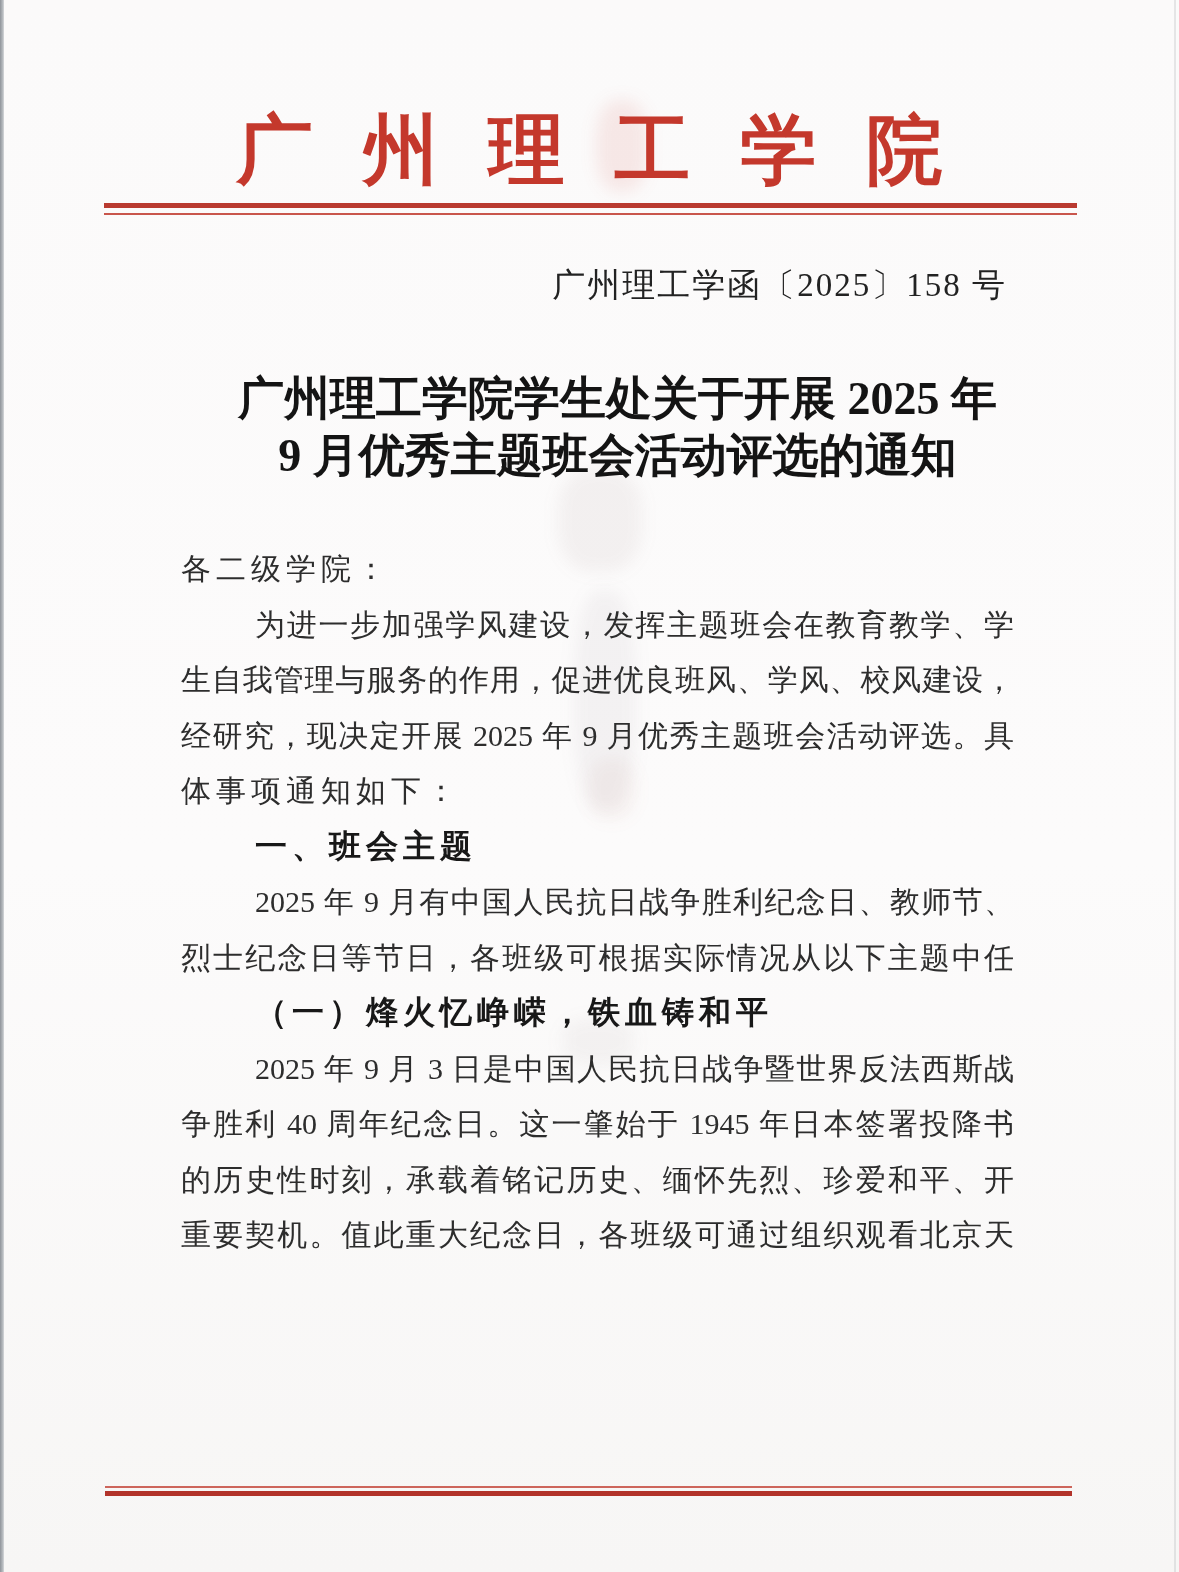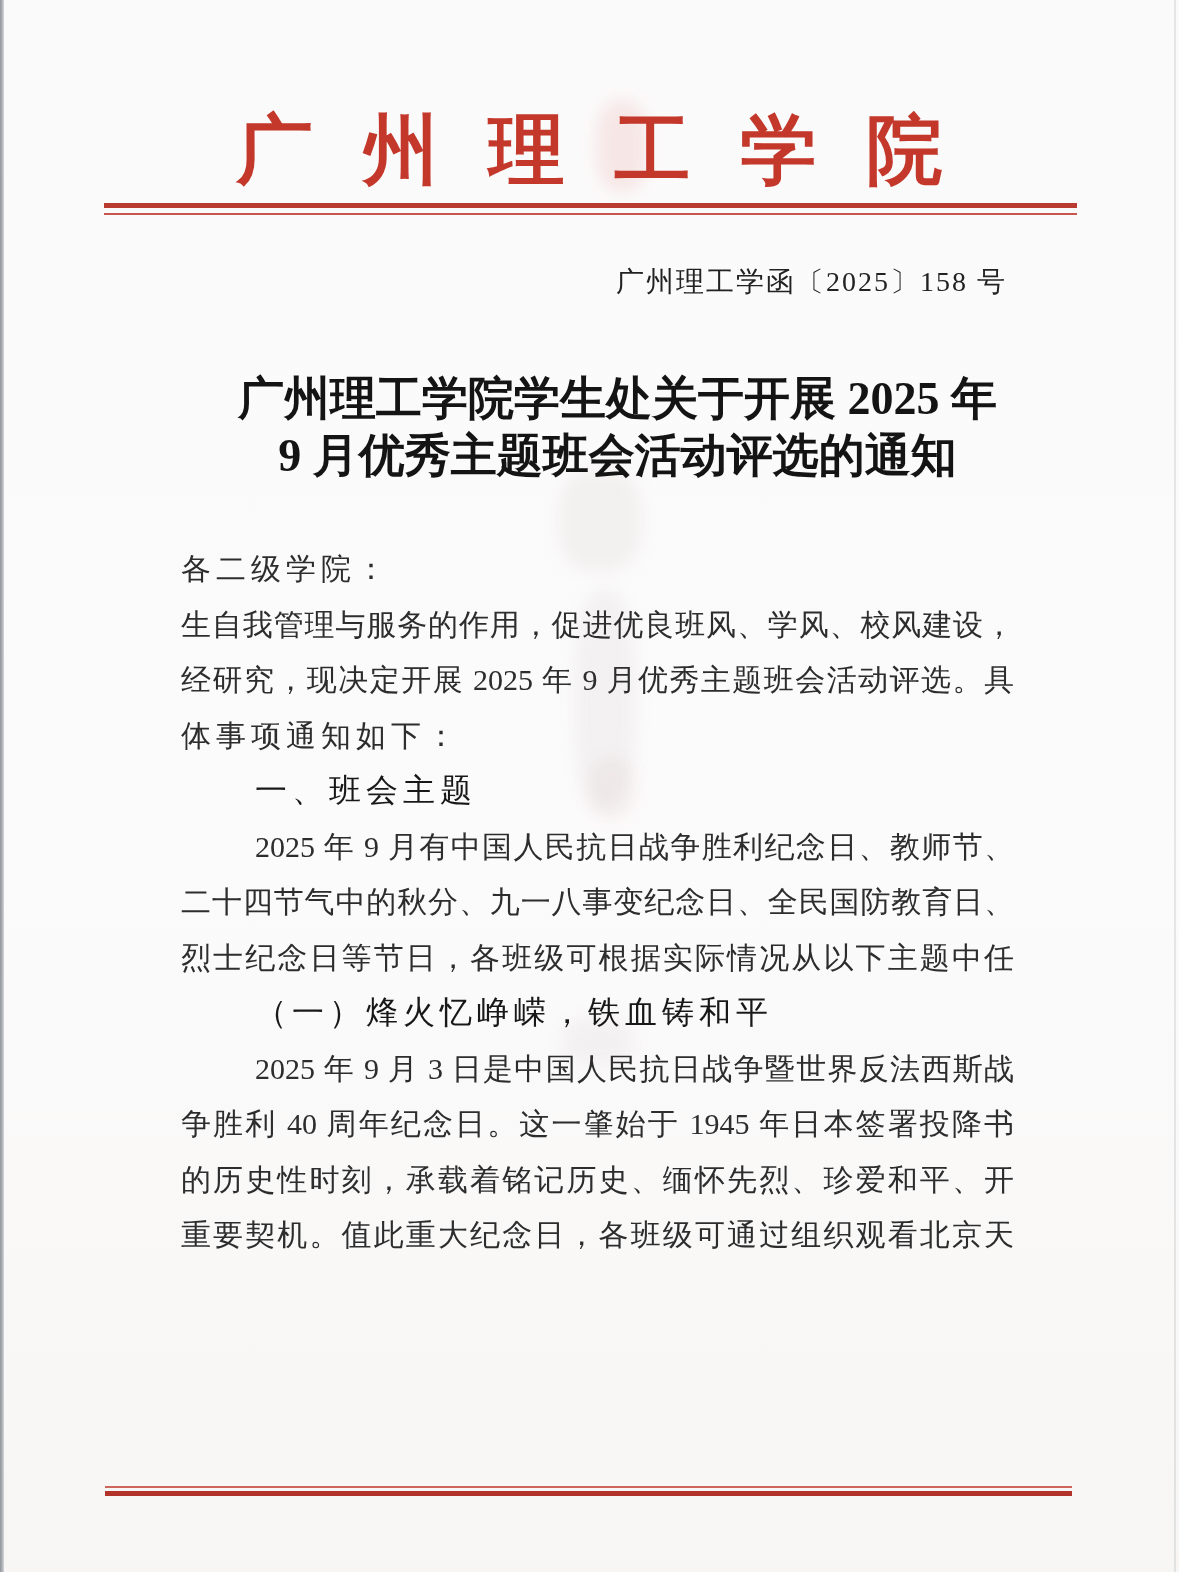--- a/index.html
+++ b/index.html
@@ -27,38 +27,38 @@
     font-size: 76px; font-weight: bold;
     letter-spacing: 50px;
     color: #c4382c;
   }
   .rule-top { position: absolute; top: 203px; left: 104px; width: 973px; }
   .rule-top .thick { height: 5px; background: #b93a30; }
   .rule-top .gap   { height: 5px; }
   .rule-top .thin  { height: 2px; background: #c9564c; }
   .doc-number {
     position: absolute; top: 263px; right: 172px;
-    font-size: 28px; letter-spacing: 2px; color: #222222;
+    font-size: 33px; letter-spacing: 2px; color: #222222;
   }
   .doc-title {
     position: absolute; top: 370px; left: 0; width: 100%;
     text-align: center;
     font-size: 46px; font-weight: bold; line-height: 57px;
     color: #141414;
     padding-left: 28px;
   }
   .body-block {
     position: absolute; top: 541px; left: 181px; width: 833px;
     font-size: 30px; color: #2d2d2d;
   }
   .line { height: 55.5px; line-height: 55.5px; overflow: hidden; }
   .l-just   { text-align: justify; text-align-last: justify; }
   .l-left   { letter-spacing: 5px; }
   .l-indent { text-indent: 74px; }
-  .l-bold   { font-weight: normal; color: #181818; font-size: 32px; }
+  .l-bold   { font-weight: bold; color: #181818; font-size: 32px; }
   .rule-bottom { position: absolute; top: 1486px; left: 105px; width: 967px; }
   .rule-bottom .thin  { height: 2px; background: #cd655b; }
   .rule-bottom .gap   { height: 3px; }
   .rule-bottom .thick { height: 5px; background: #b2332a; }
   .artifact { position: absolute; filter: blur(8px); border-radius: 40%; }
   .a1 { left: 596px; top: 100px;  width: 52px; height: 92px;  background: rgba(205, 70, 55, 0.10); }
   .a2 { left: 558px; top: 468px;  width: 84px; height: 104px; background: rgba(125, 100, 100, 0.07); }
   .a3 { left: 574px; top: 590px;  width: 62px; height: 220px; background: rgba(105, 92, 96, 0.06); }
   .a4 { left: 588px; top: 758px;  width: 48px; height: 62px;  background: rgba(160, 70, 55, 0.05); }
   .a5 { left: 562px; top: 1018px; width: 72px; height: 46px;  background: rgba(115, 102, 102, 0.06); }
@@ -87,26 +87,26 @@
 
   <div class="doc-number">广州理工学函〔2025〕158 号</div>
 
   <div class="doc-title">
     <div>广州理工学院学生处关于开展 2025 年</div>
     <div>9 月优秀主题班会活动评选的通知</div>
   </div>
 
   <div class="body-block">
     <div class="line l-left">各二级学院：</div>
+    <div class="line l-indent l-just">为进一步加强学风建设，发挥主题班会在教育教学、学</div>
     <div class="line l-just">生自我管理与服务的作用，促进优良班风、学风、校风建设，</div>
     <div class="line l-just">经研究，现决定开展 2025 年 9 月优秀主题班会活动评选。具</div>
     <div class="line l-left">体事项通知如下：</div>
     <div class="line l-indent l-left l-bold">一、班会主题</div>
     <div class="line l-indent l-just">2025 年 9 月有中国人民抗日战争胜利纪念日、教师节、</div>
-    <div class="line l-just">二十四节气中的秋分、九一八事变纪念日、全民国防教育日、</div>
     <div class="line l-just">烈士纪念日等节日，各班级可根据实际情况从以下主题中任</div>
     <div class="line l-indent l-left l-bold">（一）烽火忆峥嵘，铁血铸和平</div>
     <div class="line l-indent l-just">2025 年 9 月 3 日是中国人民抗日战争暨世界反法西斯战</div>
     <div class="line l-just">争胜利 40 周年纪念日。这一肇始于 1945 年日本签署投降书</div>
     <div class="line l-just">的历史性时刻，承载着铭记历史、缅怀先烈、珍爱和平、开</div>
     <div class="line l-just">重要契机。值此重大纪念日，各班级可通过组织观看北京天</div>
   </div>
 
   <div class="rule-bottom">
     <div class="thin"></div>

